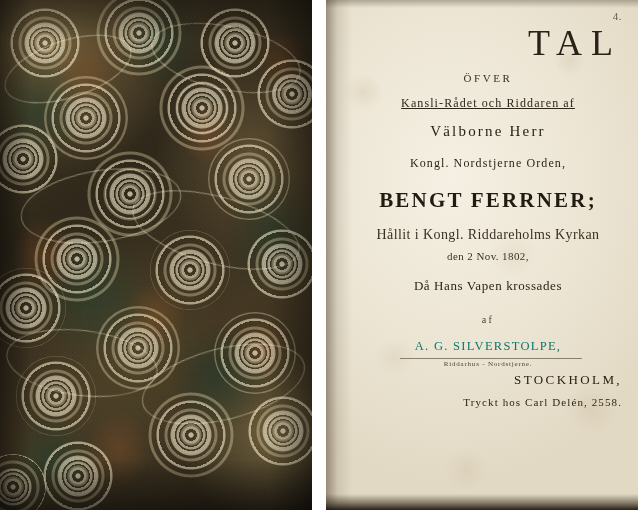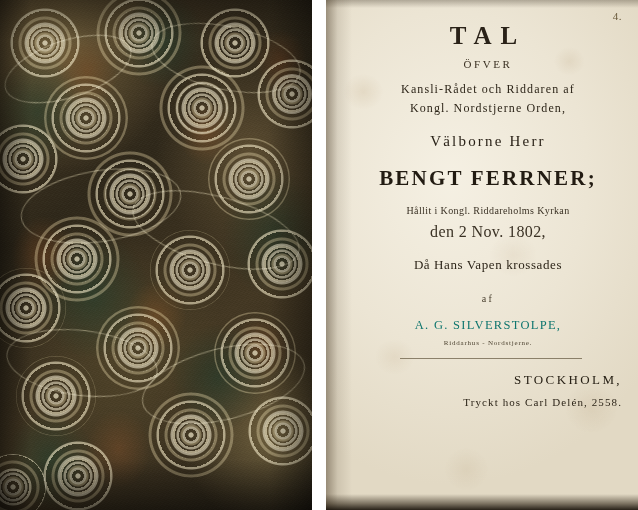--- a/index.html
+++ b/index.html
@@ -184,37 +184,39 @@
     position: absolute;
     left: 28px;
     right: 16px;
     top: 22px;
     text-align: center;
     color: #2b2318;
   }
   .line { margin: 0; padding: 0; }
 
   .t-tal {
-    font-size: 25px;
+    font-size: 36px;
     letter-spacing: 9px;
-    font-weight: 700;
+    font-weight: 400;
     margin-bottom: 8px;
     color: #2a2218;
+    text-align: right;
   }
   .t-ofver {
     font-size: 11px;
     letter-spacing: 2.6px;
     margin-bottom: 12px;
     color: #3a3022;
   }
   .t-kansli {
     font-size: 12px;
     letter-spacing: 1.1px;
-    margin-bottom: 4px;
+    margin-bottom: 12px;
     color: #2d2519;
+    text-decoration: underline;
   }
   .t-kongl {
     font-size: 12px;
     letter-spacing: 1.1px;
     margin-bottom: 17px;
     color: #2d2519;
   }
   .t-valborne {
     font-size: 15px;
     letter-spacing: 2.2px;
@@ -222,27 +224,27 @@
     color: #2a2218;
   }
   .t-name {
     font-size: 21px;
     letter-spacing: 2.2px;
     font-weight: 700;
     margin-bottom: 14px;
     color: #221b12;
   }
   .t-hallit {
-    font-size: 10px;
+    font-size: 14px;
     letter-spacing: .4px;
     margin-bottom: 7px;
     color: #3a3124;
   }
   .t-den {
-    font-size: 16px;
+    font-size: 11px;
     letter-spacing: .4px;
     margin-bottom: 16px;
     color: #3a3124;
   }
   .t-da {
     font-size: 13px;
     letter-spacing: .6px;
     margin-bottom: 20px;
     color: #2d2519;
     text-align: center;
@@ -344,22 +346,22 @@
     <div class="leaf-foxing"></div>
     <div class="leaf-top-edge"></div>
     <div class="leaf-gutter-shadow"></div>
 
     <div class="folio">4.</div>
 
     <div class="titleblock">
       <div class="line t-tal">TAL</div>
       <div class="line t-ofver">ÖFVER</div>
       <div class="line t-kansli">Kansli-Rådet och Riddaren af</div>
+      <div class="line t-valborne">Välborne Herr</div>
       <div class="line t-kongl">Kongl. Nordstjerne Orden,</div>
-      <div class="line t-valborne">Välborne Herr</div>
       <div class="line t-name">BENGT FERRNER;</div>
       <div class="line t-hallit">Hållit i Kongl. Riddareholms Kyrkan</div>
       <div class="line t-den">den 2 Nov. 1802,</div>
       <div class="line t-da">Då Hans Vapen krossades</div>
       <div class="line t-af">af</div>
       <div class="line t-author">A. G. SILVERSTOLPE,</div>
       <div class="line t-role">Riddarhus - Nordstjerne.</div>
     </div>
 
     <div class="rule"></div>

